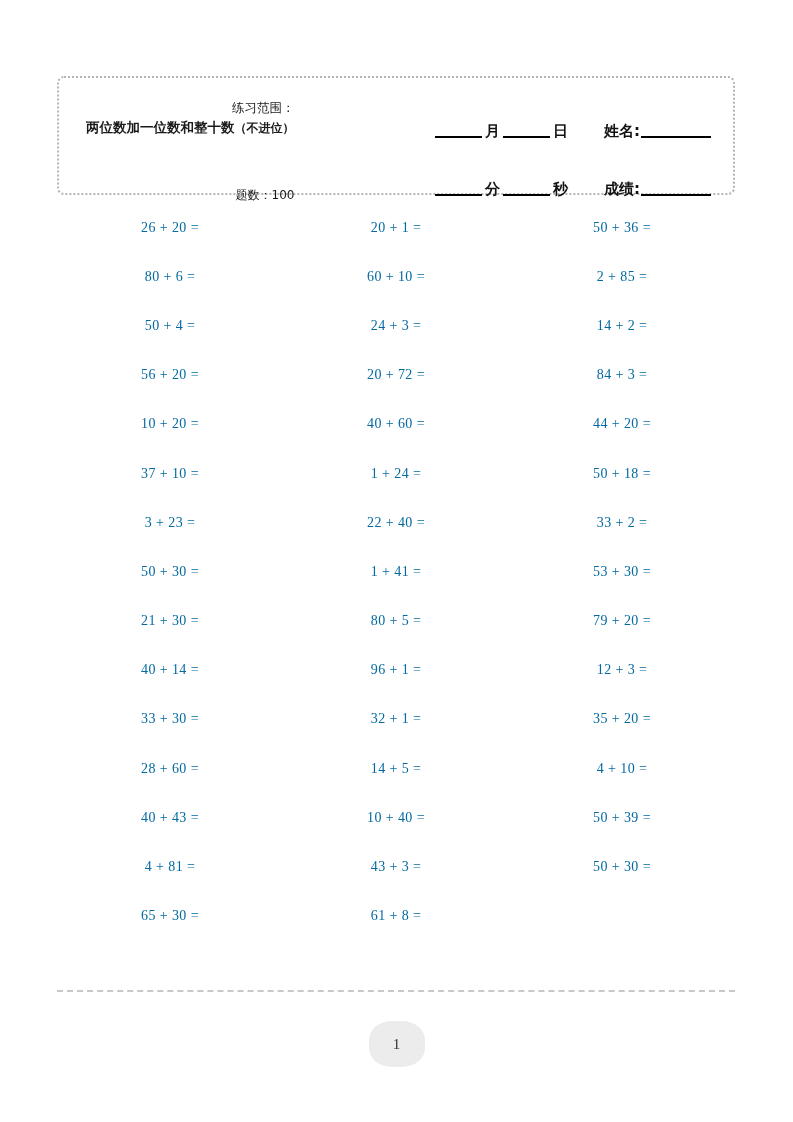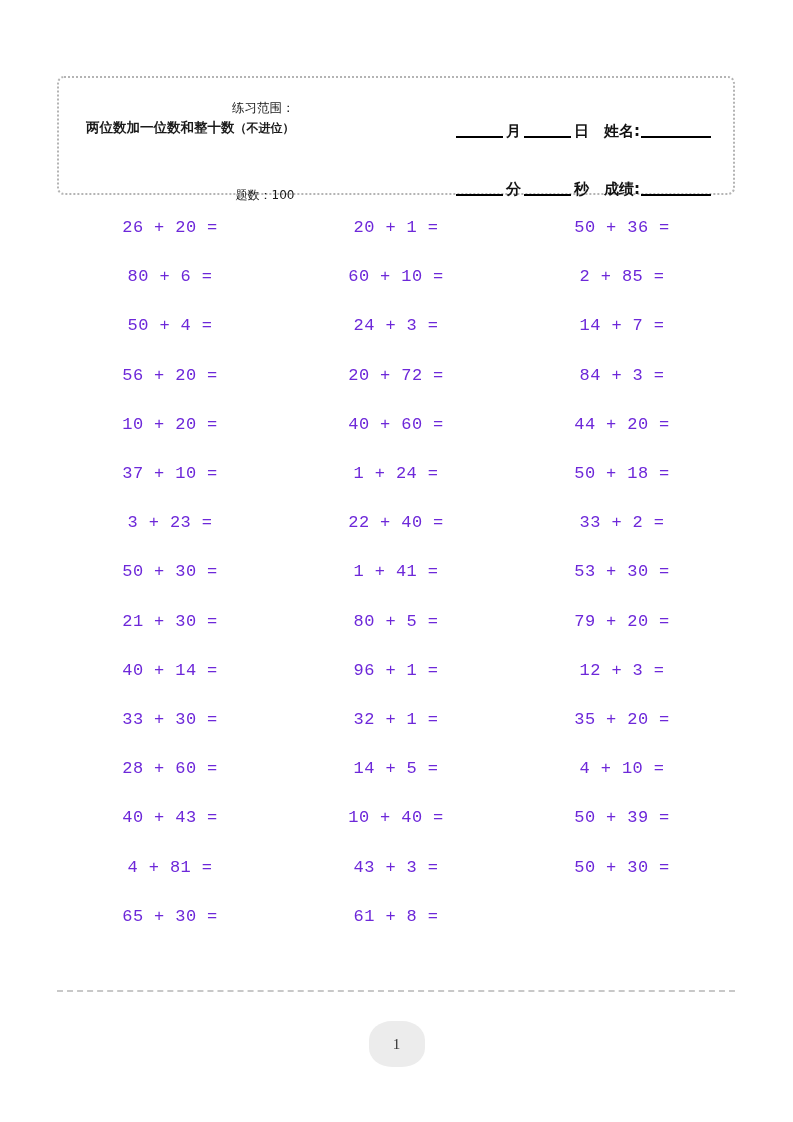--- a/index.html
+++ b/index.html
@@ -84,39 +84,39 @@
   .rule.w-short { width: 47px; }
   .rule.w-name  { width: 70px; }
 
   .cjk-label {
     font-family: "DejaVu Sans", "Liberation Sans", sans-serif;
     font-weight: bold;
     font-size: 15px;
     color: #121212;
     padding: 0 3px;
   }
-  .cjk-label.name { margin-left: 9px; padding-right: 1px; }
+  .cjk-label.name { margin-left: 30px; padding-right: 1px; }
 
   
   .problems {
     position: absolute;
     left: 57px;
     top: 203px;
     width: 678px;
     display: grid;
     grid-template-columns: repeat(3, 1fr);
     grid-auto-rows: 49.2px;
   }
   .problem {
     display: flex;
     align-items: center;
     justify-content: center;
-    font-family: Liberation Mono, monospace;
-    font-size: 17px;
-    color: #6d28d9;
+    font-family: Liberation Serif, serif;
+    font-size: 14px;
+    color: #0369a1;
     letter-spacing: 0.4px;
     white-space: nowrap;
   }
 
   
   .footer-rule {
     position: absolute;
     left: 57px;
     top: 990px;
     width: 678px;
@@ -178,21 +178,21 @@
 
 <div class="problems">
   <div class="problem">26 + 20 =</div>
   <div class="problem">20 + 1 =</div>
   <div class="problem">50 + 36 =</div>
   <div class="problem">80 + 6 =</div>
   <div class="problem">60 + 10 =</div>
   <div class="problem">2 + 85 =</div>
   <div class="problem">50 + 4 =</div>
   <div class="problem">24 + 3 =</div>
-  <div class="problem">14 + 7 =</div>
+  <div class="problem">14 + 2 =</div>
   <div class="problem">56 + 20 =</div>
   <div class="problem">20 + 72 =</div>
   <div class="problem">84 + 3 =</div>
   <div class="problem">10 + 20 =</div>
   <div class="problem">40 + 60 =</div>
   <div class="problem">44 + 20 =</div>
   <div class="problem">37 + 10 =</div>
   <div class="problem">1 + 24 =</div>
   <div class="problem">50 + 18 =</div>
   <div class="problem">3 + 23 =</div>

